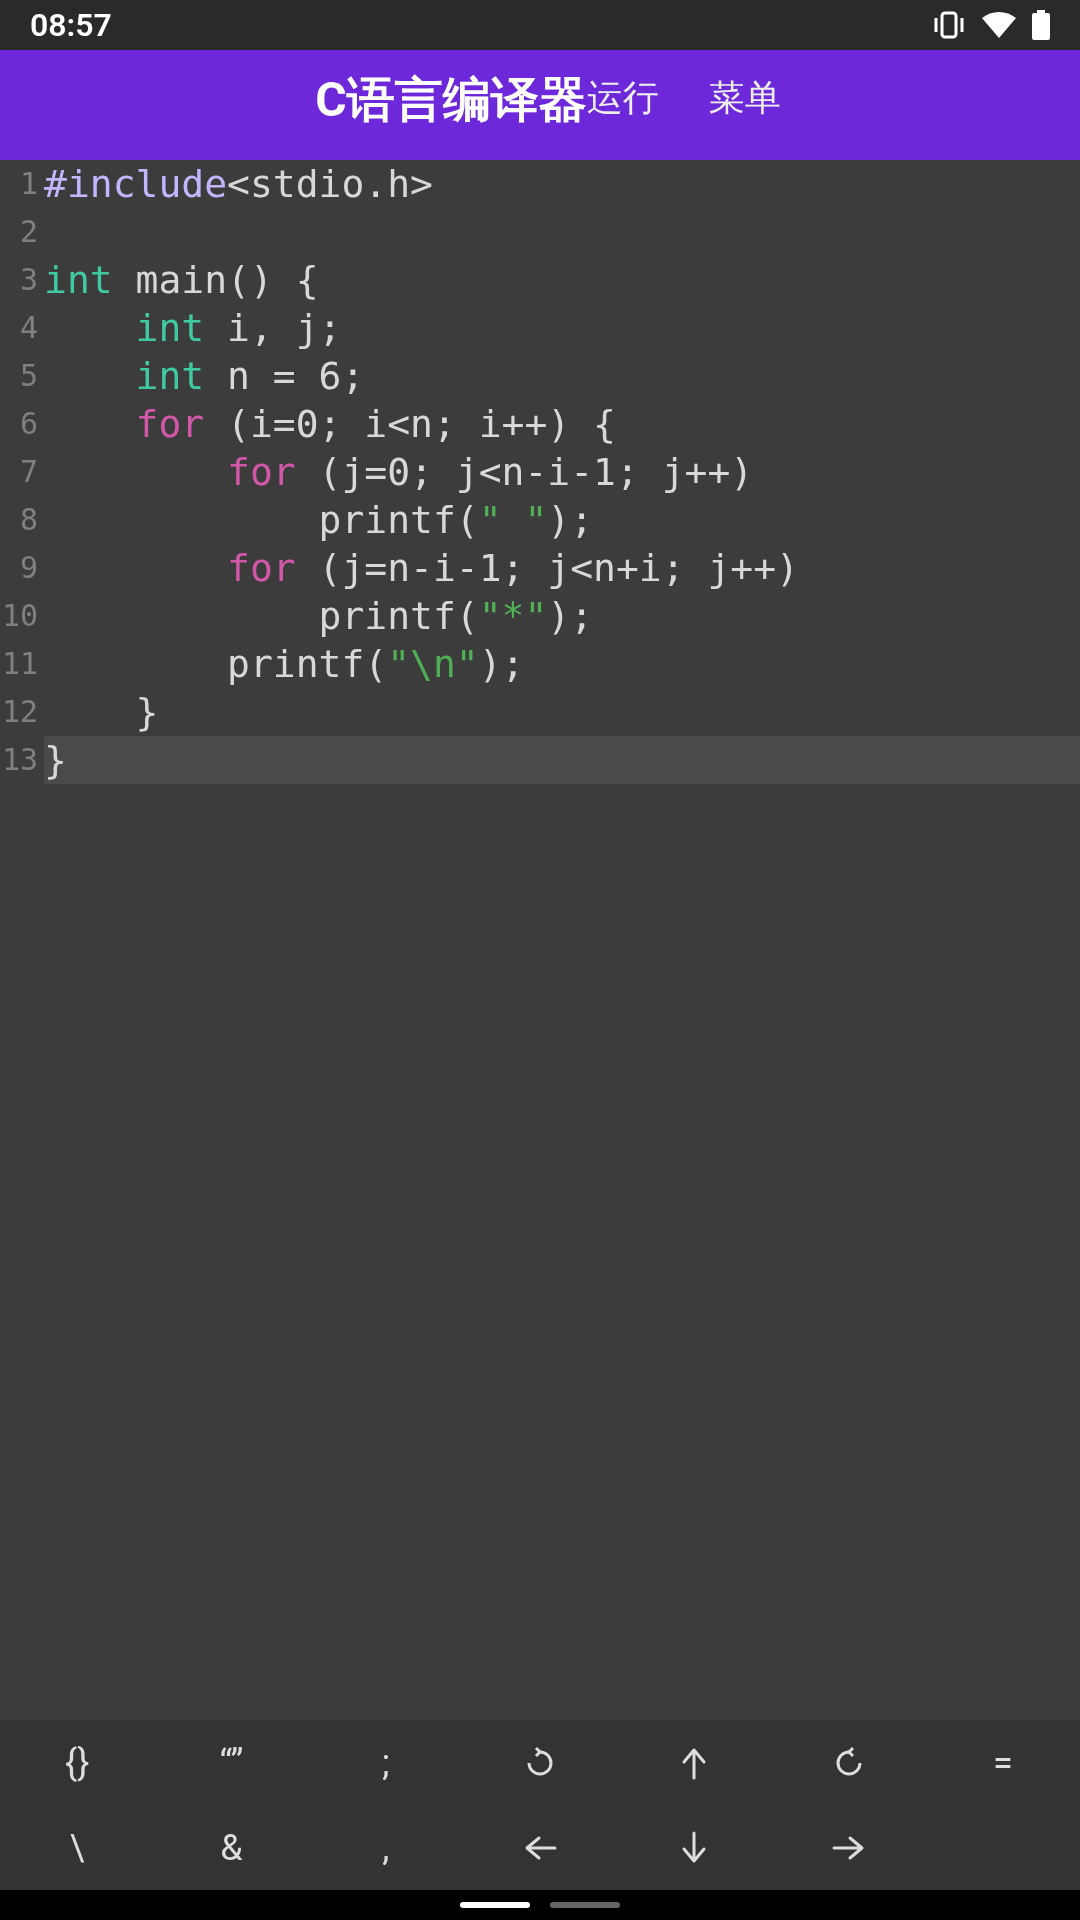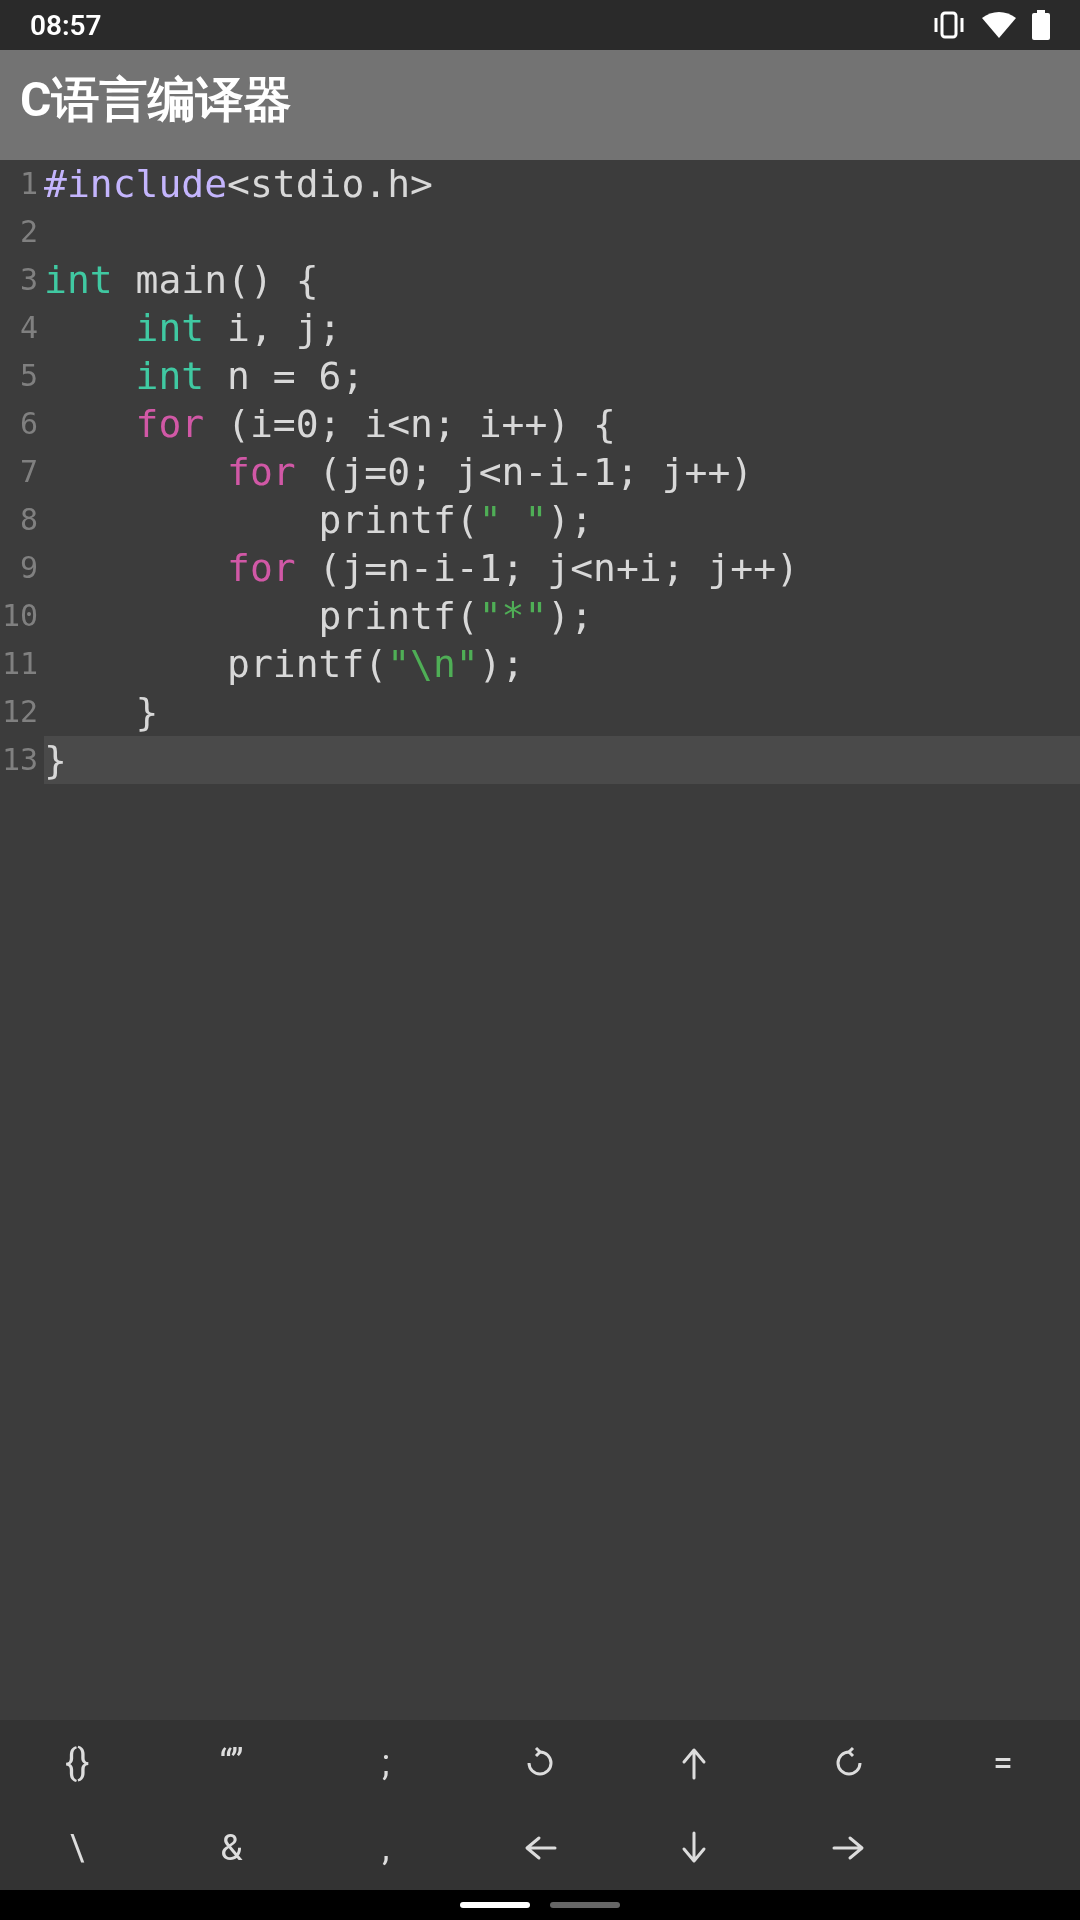--- a/index.html
+++ b/index.html
@@ -13,37 +13,37 @@
   }
   .status-bar {
     height: 50px;
     background: #2a2a2a;
     display: flex;
     align-items: center;
     justify-content: space-between;
     padding: 0 30px;
   }
   .status-time {
-    font-size: 28px;
+    font-size: 32px;
     font-weight: 600;
     color: #fff;
   }
   .status-icons {
     display: flex;
     align-items: center;
     gap: 16px;
   }
   .status-icons svg { display: block; }
   .app-header {
     height: 110px;
-    background: #737373;
-    display: flex;
-    align-items: center;
-    justify-content: space-between;
-    padding: 0 30px 10px 20px;
+    background: #6d28d9;
+    display: flex;
+    align-items: center;
+    justify-content: center;
+    padding: 0 30px 10px 46px;
   }
   .title-block { display: flex; flex-direction: column; }
   .app-title {
     font-size: 48px;
     font-weight: 700;
     color: #fff;
     line-height: 1.1;
   }
   .app-subtitle {
     font-size: 28px;
@@ -160,20 +160,24 @@
           <rect x="0" y="3" width="18" height="27" rx="2"></rect>
         </svg>
       </span>
     </div>
   </div>
 
   <div class="app-header">
     <div class="title-block">
       <div class="app-title">C语言编译器</div>
     </div>
+    <div class="header-actions">
+      <div class="header-action">运行</div>
+      <div class="header-action">菜单</div>
+    </div>
   </div>
 
   <div class="editor">
     <div class="gutter" id="gutter">
         <div>1</div>
         <div>2</div>
         <div>3</div>
         <div>4</div>
         <div>5</div>
         <div>6</div>

